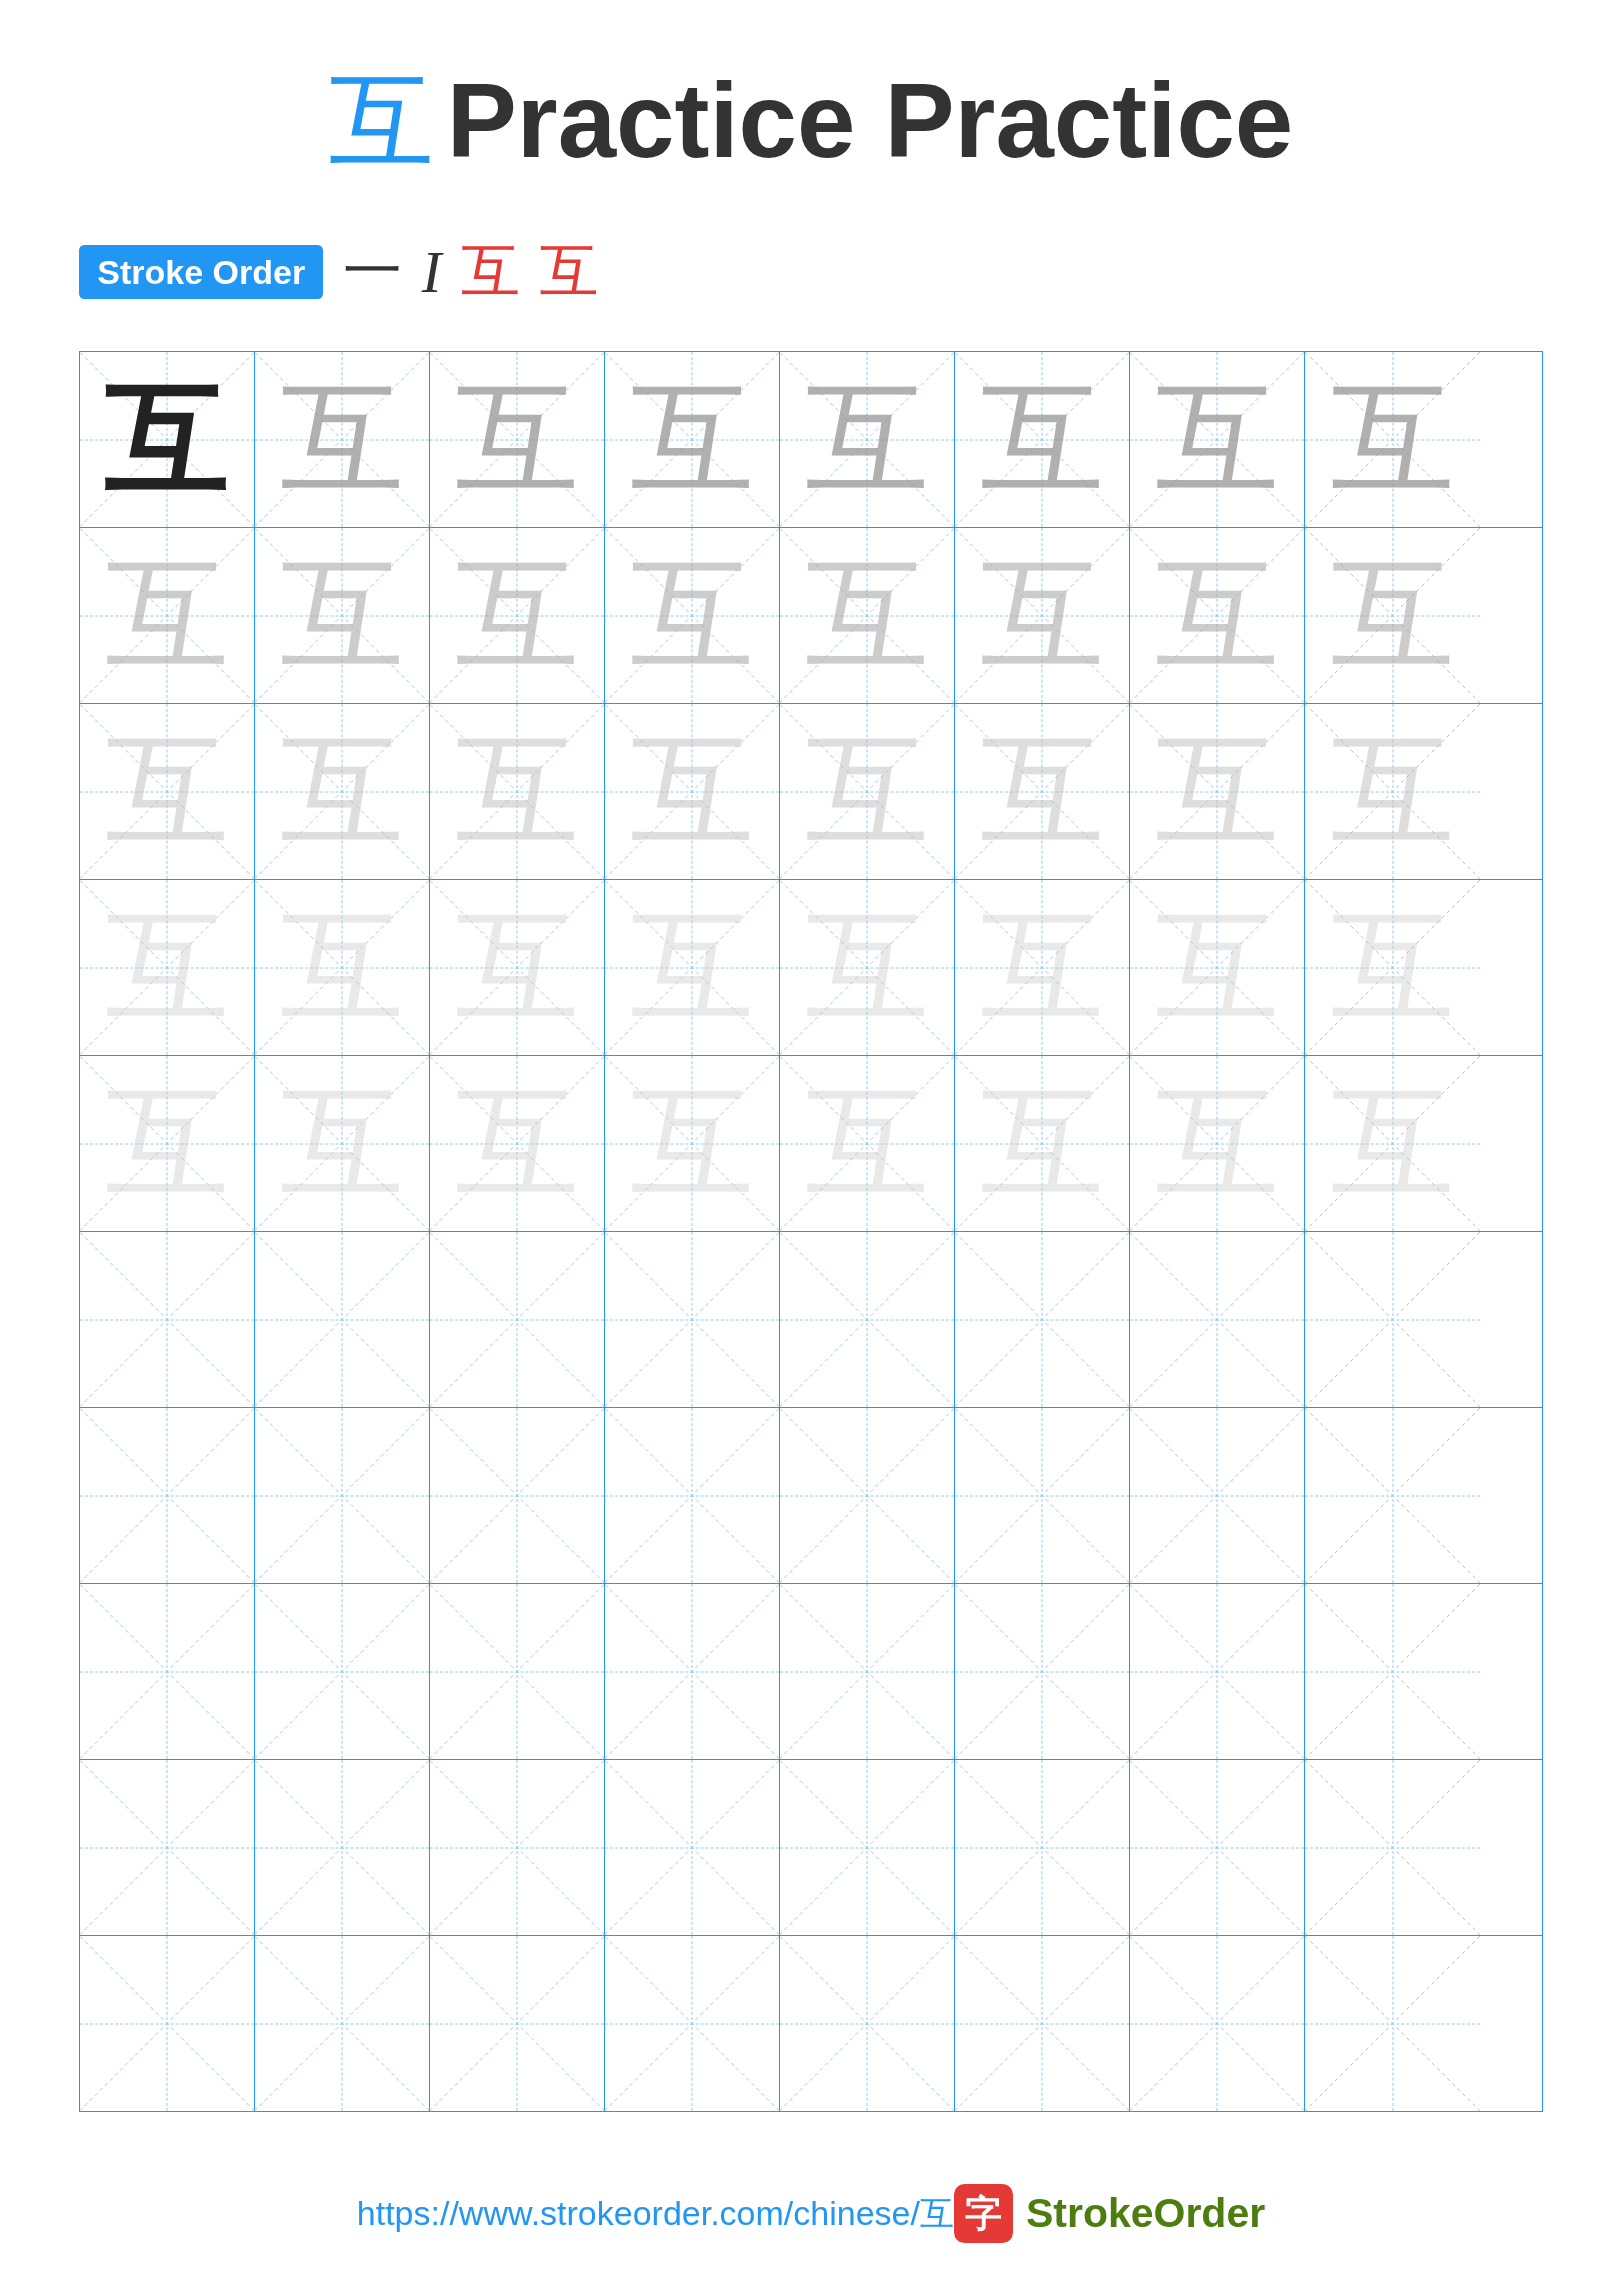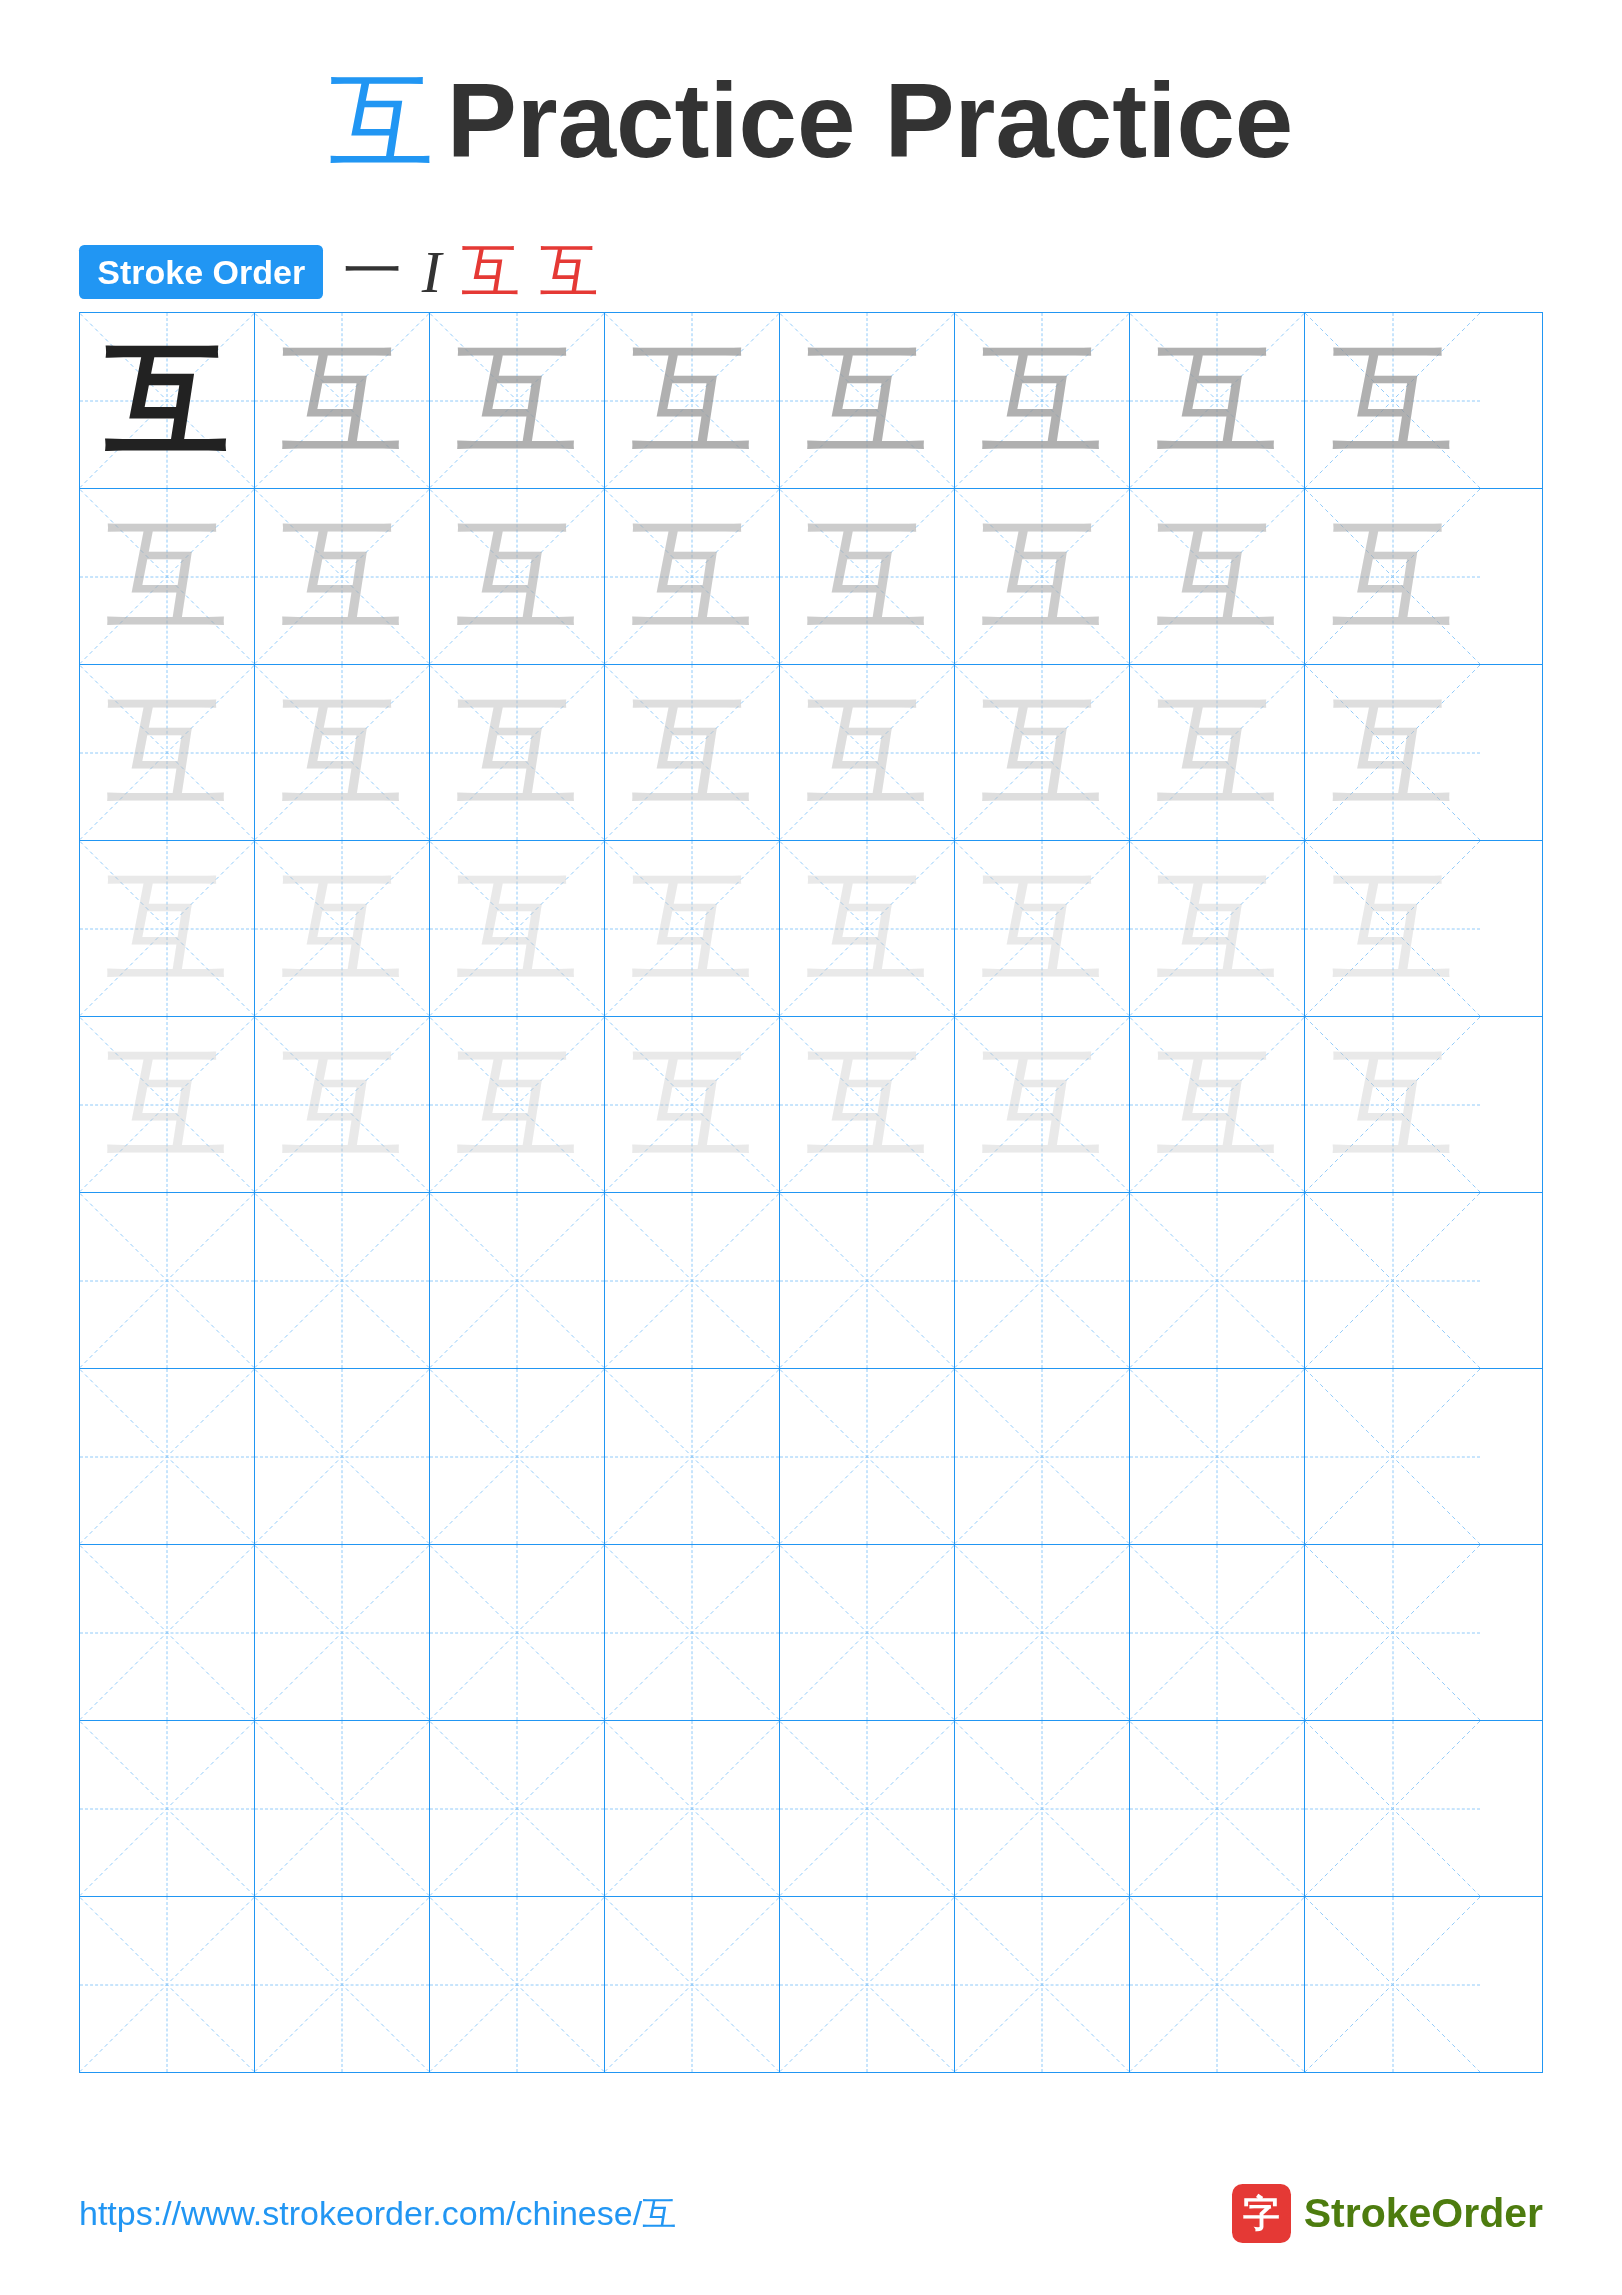--- a/index.html
+++ b/index.html
@@ -29,20 +29,21 @@
     .page-title .text {
       font-size: 105px;
       color: #333;
       font-weight: bold;
     }
 
     .stroke-order-section {
       display: flex;
       align-items: center;
       padding-left: 79px;
+      margin-bottom: 39px;
       gap: 19.6px;
     }
 
     .stroke-order-badge {
       background: #2196F3;
       color: white;
       padding: 7.9px 18.3px;
       border-radius: 5.2px;
       font-size: 34px;
       font-weight: bold;
@@ -159,21 +160,21 @@
       color: rgba(200, 200, 200, 0.40);
     }
 
     .footer {
       position: absolute;
       bottom: 52px;
       left: 0;
       right: 0;
       display: flex;
       align-items: center;
-      justify-content: space-between;
+      justify-content: center;
       padding: 0 79px;
     }
 
     .footer-url {
       font-size: 34px;
       color: #2196F3;
     }
 
     .footer-brand {
       display: flex;

